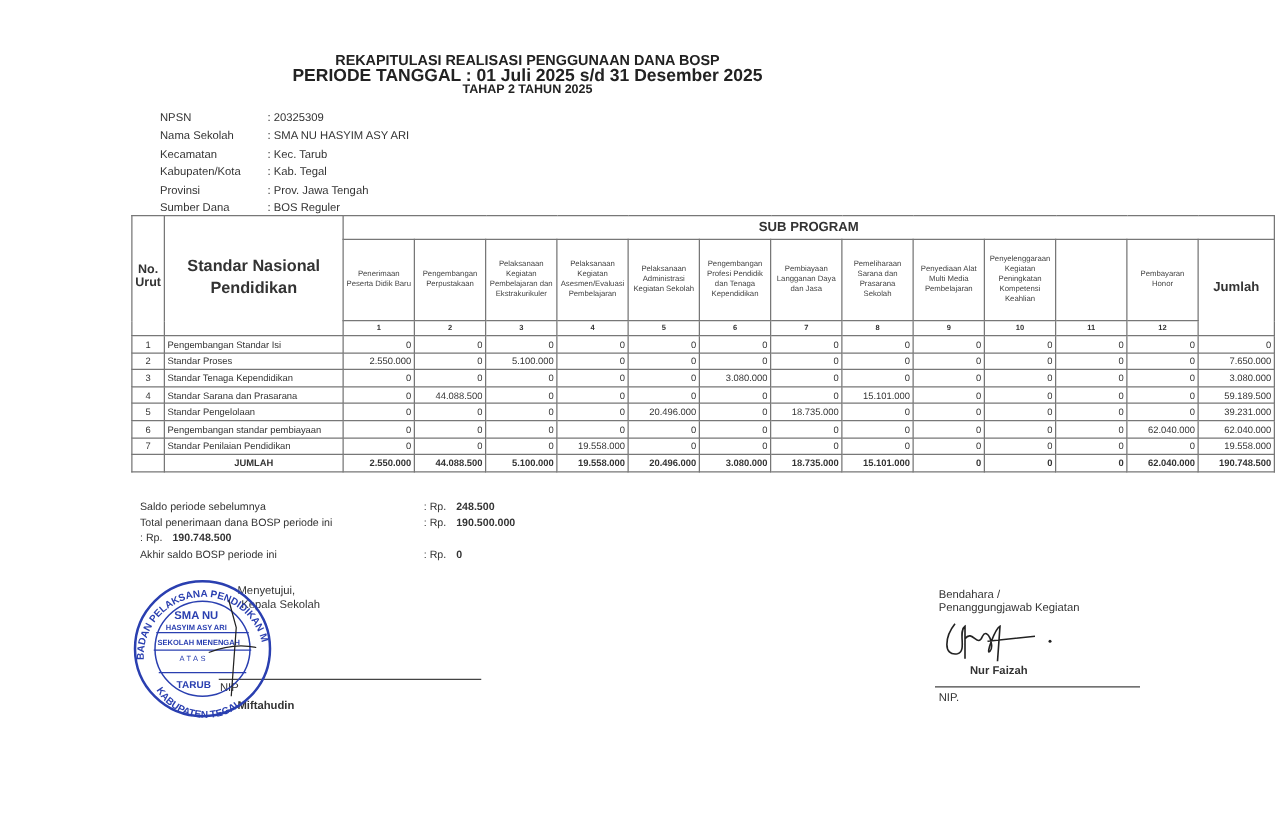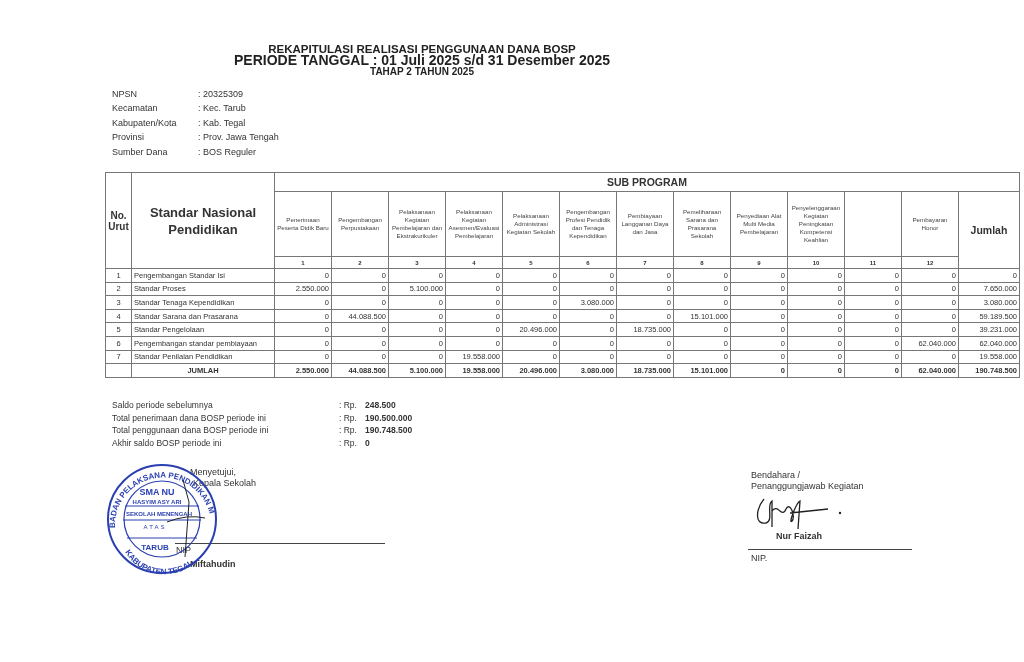--- a/index.html
+++ b/index.html
@@ -7,21 +7,21 @@
     width: 1024px; height: 662px; background: #ffffff; position: relative; overflow: hidden;
     font-family: "Liberation Sans", sans-serif; color: #1a1a1a;
   }
   .title-block { position: absolute; left: 0; width: 844px; top: 44px; text-align: center; }
   .title-block div { font-weight: bold; line-height: 11px; }
   .t1 { font-size: 11.5px; color: #222; }
   .t2 { font-size: 14px; color: #222; }
   .t3 { font-size: 10px; color: #222; text-align: center; }
 
   .info { position: absolute; left: 112px; top: 89px; font-size: 9px; color: #333; }
-  .info-row { height: 14.4px; display: flex; }
+  .info-row { height: 14.4px; display: flex; margin-left: 16px; }
   .info-label { width: 86px; }
   .info-val { }
 
   table.main {
     position: absolute; left: 105px; top: 172px; border-collapse: collapse;
     font-size: 7px; color: #333;
   }
   table.main td, table.main th { border: 1px solid #777; padding: 0 2px; font-weight: normal; }
   .hdr-no { width: 21px; font-size: 10px; font-weight: bold !important; text-align: center; color: #333; }
   .hdr-std { width: 138px; font-size: 13px; font-weight: bold !important; text-align: center; color: #333; line-height: 17px; margin-top: 20px; }
@@ -60,20 +60,24 @@
 <div class="title-block">
   <div class="t1">REKAPITULASI REALISASI PENGGUNAAN DANA BOSP</div>
   <div class="t2">PERIODE TANGGAL : 01 Juli 2025 s/d 31 Desember 2025</div>
   <div class="t3">TAHAP 2 TAHUN 2025</div>
 </div>
 
 <div class="info">
   <div class="info-row">
       <span class="info-label">NPSN</span>
       <span class="info-val">: 20325309</span>
+    </div>
+  <div class="info-row">
+      <span class="info-label">Nama Sekolah</span>
+      <span class="info-val">: SMA NU HASYIM ASY ARI</span>
     </div>
   <div class="info-row">
       <span class="info-label">Kecamatan</span>
       <span class="info-val">: Kec. Tarub</span>
     </div>
   <div class="info-row">
       <span class="info-label">Kabupaten/Kota</span>
       <span class="info-val">: Kab. Tegal</span>
     </div>
   <div class="info-row">
@@ -266,21 +270,20 @@
 <div class="summary">
   <div class="sum-row">
       <span class="sum-label">Saldo periode sebelumnya</span>
       <span class="sum-val"><span class="rp">: Rp.</span><span>248.500</span></span>
     </div>
   <div class="sum-row">
       <span class="sum-label">Total penerimaan dana BOSP periode ini</span>
       <span class="sum-val"><span class="rp">: Rp.</span><span>190.500.000</span></span>
     </div>
   <div class="sum-row">
-      <span class="sum-label">Total penggunaan dana BOSP periode ini</span>
       <span class="sum-val"><span class="rp">: Rp.</span><span>190.748.500</span></span>
     </div>
   <div class="sum-row">
       <span class="sum-label">Akhir saldo BOSP periode ini</span>
       <span class="sum-val"><span class="rp">: Rp.</span><span>0</span></span>
     </div>
 </div>
 
 <div class="ack">Menyetujui,</div>
 <div class="ack2">Kepala Sekolah</div>

